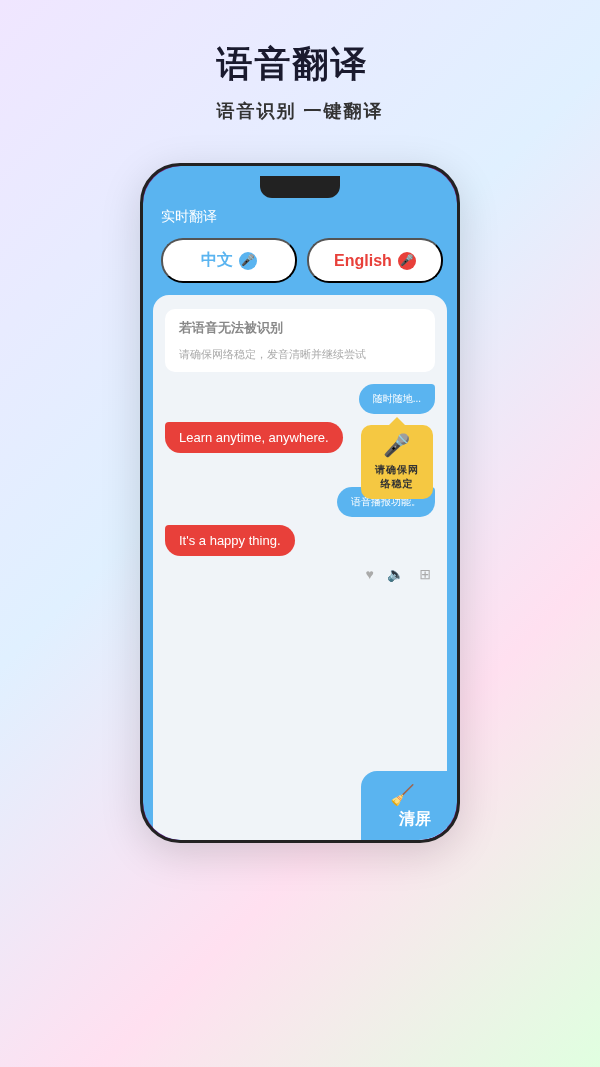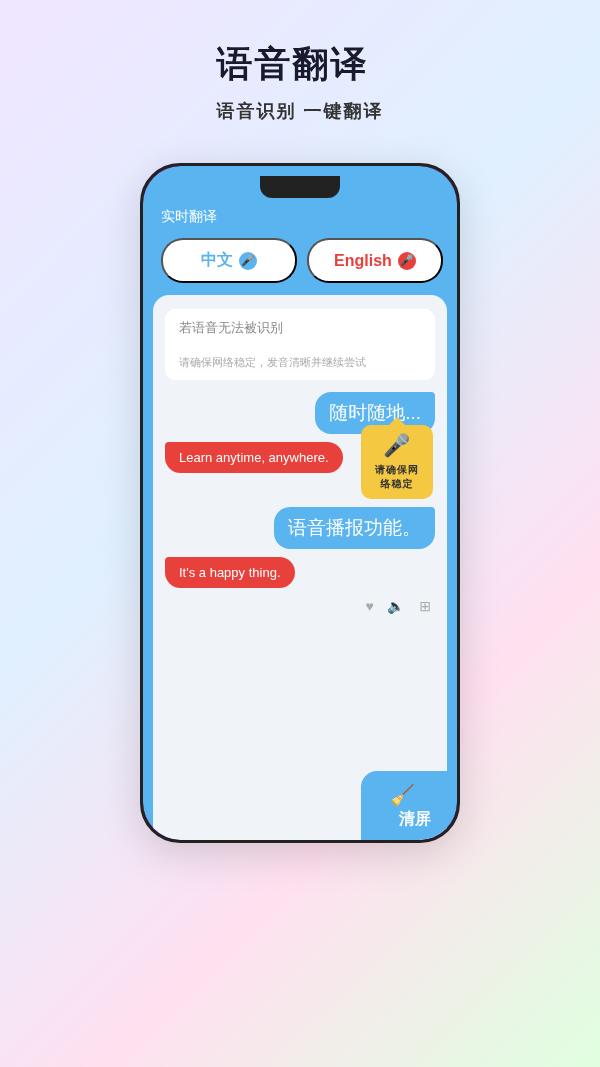--- a/index.html
+++ b/index.html
@@ -146,21 +146,22 @@
     .error-box {
       background: #fff;
       border-radius: 10px;
       padding: 10px 14px;
       margin-bottom: 12px;
     }
 
     .error-title {
       font-size: 13px;
       color: #888;
-      margin-bottom: 18px;
+      margin-bottom: 10px;
+      font-weight: bold;
     }
 
     .error-sub {
       font-size: 11px;
       color: #aaa;
     }
 
     .chat-messages {
       display: flex;
       flex-direction: column;
@@ -170,21 +171,21 @@
     .msg-right {
       display: flex;
       justify-content: flex-end;
     }
 
     .msg-bubble-blue {
       background: #5ab4f0;
       color: #fff;
       border-radius: 16px 4px 16px 16px;
       padding: 8px 14px;
-      font-size: 19px;
+      font-size: 10px;
       max-width: 70%;
     }
 
     .msg-left {
       display: flex;
       justify-content: flex-start;
     }
 
     .msg-bubble-red {
       background: #e8403a;

